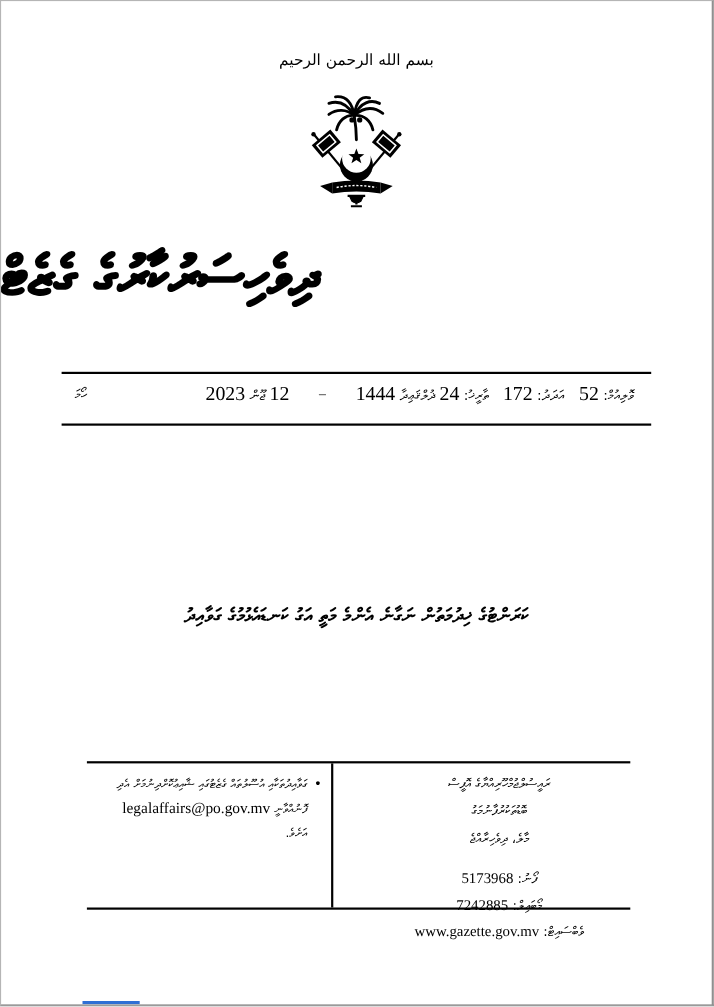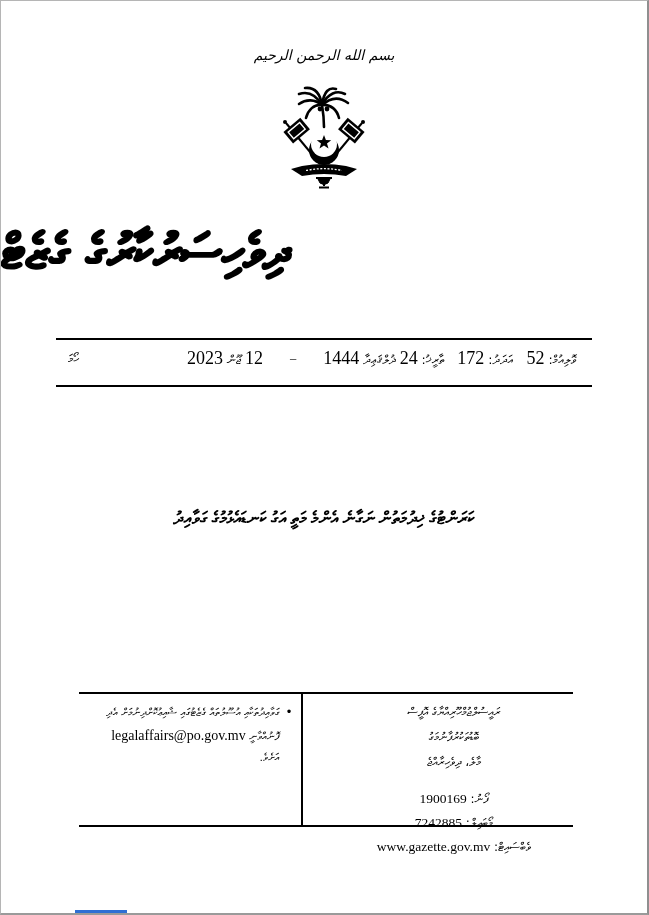--- a/index.html
+++ b/index.html
@@ -3,39 +3,39 @@
 <meta charset="utf-8">
 <style>
   html,body{margin:0;padding:0;background:#e9e9e9;}
   .page{
     position:relative;width:649px;height:915px;box-sizing:border-box;
     background:#ffffff;color:#000;
     border:1px solid #b5b5b5;border-right:2px solid #8f8f8f;border-bottom:2px solid #9a9a9a;
     font-family:"DejaVu Sans",sans-serif;overflow:hidden;
   }
   .abs{position:absolute;left:0;right:0;}
-  .bismillah{top:46px;text-align:center;font-size:14px;direction:rtl;letter-spacing:1px;font-style:italic;}
+  .bismillah{top:46px;text-align:center;font-size:14px;direction:rtl;letter-spacing:1px;}
   .emblem{top:84px;display:flex;justify-content:center;}
   .masthead{
     top:196px;height:108px;line-height:108px;text-align:left;direction:rtl;
     font-size:48px;font-weight:bold;-webkit-text-stroke:1.6px #000;white-space:nowrap;
   }
   .rule{left:55px;right:55px;border-top:2px solid #000;}
   .rule1{top:337px;} .rule2{top:384px;}
   .meta-row{
     top:341px;left:55px;right:55px;display:flex;direction:rtl;align-items:center;
     gap:13px;padding:6px 16px 6px 12px;font-size:12.5px;white-space:nowrap;
   }
   .meta-item{white-space:nowrap;}
   .weekday{margin-inline-start:auto;}
   .num,.latin{font-family:"Liberation Serif",serif;font-size:18px;}
   .dash{font-family:"Liberation Serif",serif;margin:0 14px;}
   .reg-line{top:434px;text-align:center;direction:rtl;font-size:20px;}
   .reg-num{font-family:"Liberation Serif",serif;font-size:23px;}
-  .doc-title{top:501px;text-align:center;direction:rtl;font-size:17.5px;font-weight:bold;padding:0 40px;line-height:1.9;font-family:Liberation Serif, serif;}
+  .doc-title{top:543px;text-align:center;direction:rtl;font-size:17.5px;font-weight:bold;padding:0 40px;line-height:1.9;}
   .footer-box{
     position:absolute;top:691px;left:78px;width:494px;height:135px;box-sizing:border-box;
     border-top:2.5px solid #000;border-bottom:2.5px solid #000;display:flex;
   }
   .foot-left{flex:1;direction:rtl;padding:9px 8px 0 14px;}
   .note{display:flex;gap:6px;font-size:11px;line-height:1.8;text-align:right;}
   .note .bullet{font-size:12px;line-height:1.6;}
   .note .latin{font-size:14px;}
   .foot-divider{width:2.5px;background:#000;}
   .foot-right{width:238px;direction:rtl;text-align:center;padding-top:6px;font-size:12px;padding-left:32px;}
@@ -127,21 +127,21 @@
         <span class="bullet">•</span>
         <span class="note-text"><span>ގަވާއިދުތަކާއި އުސޫލުތައް ގެޒެޓުގައި ޝާއިޢުކޮށްދިނުމަށް އެދި ފޮނުއްވާނީ</span> <span class="latin">legalaffairs@po.gov.mv</span> <span>އަށެވެ.</span></span>
       </div>
     </div>
     <div class="foot-divider"></div>
     <div class="foot-right" dir="rtl">
       <div class="addr-line">ރައީސުލްޖުމްހޫރިއްޔާގެ އޮފީސް</div>
       <div class="addr-line">ބޮޑުތަކުރުފާނުމަގު</div>
       <div class="addr-line">މާލެ، ދިވެހިރާއްޖެ</div>
       <div class="contacts">
-        <div class="contact-line"><span>ފޯނު:</span> <span class="num">1900169</span></div>
+        <div class="contact-line"><span>ފޯނު:</span> <span class="num">5173968</span></div>
         <div class="contact-line"><span>މޯބައިލް:</span> <span class="num">7242885</span></div>
         <div class="contact-line"><span>ވެބްސައިޓް:</span> <span class="latin">www.gazette.gov.mv</span></div>
       </div>
     </div>
   </div>
 
   <div class="accent-bar"></div>
 
 </div>
 

